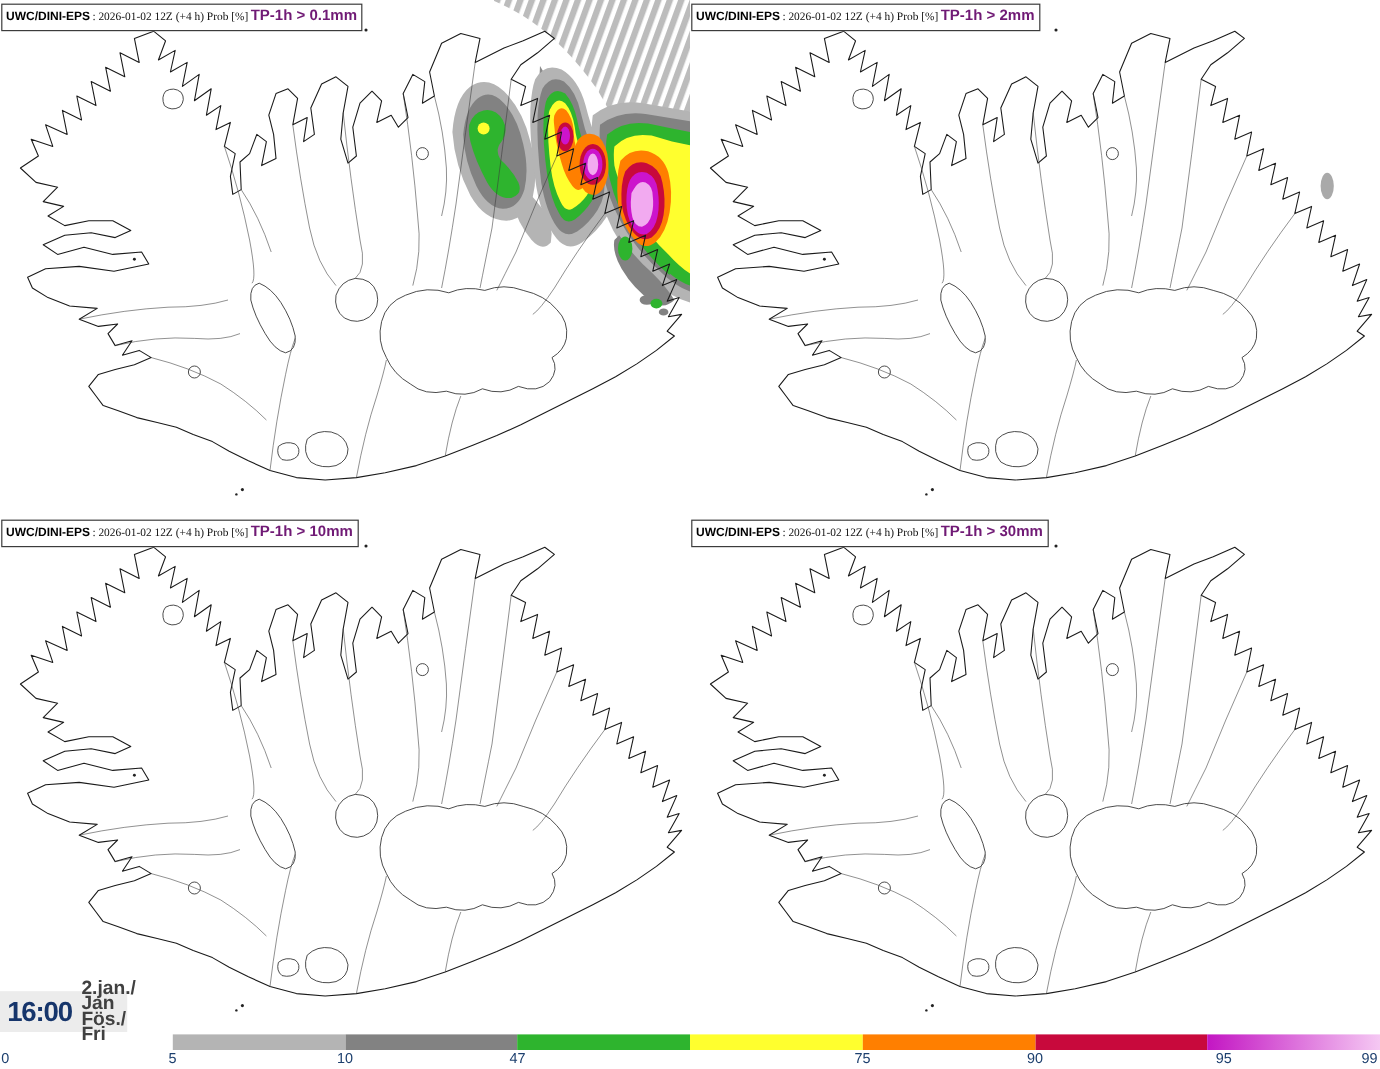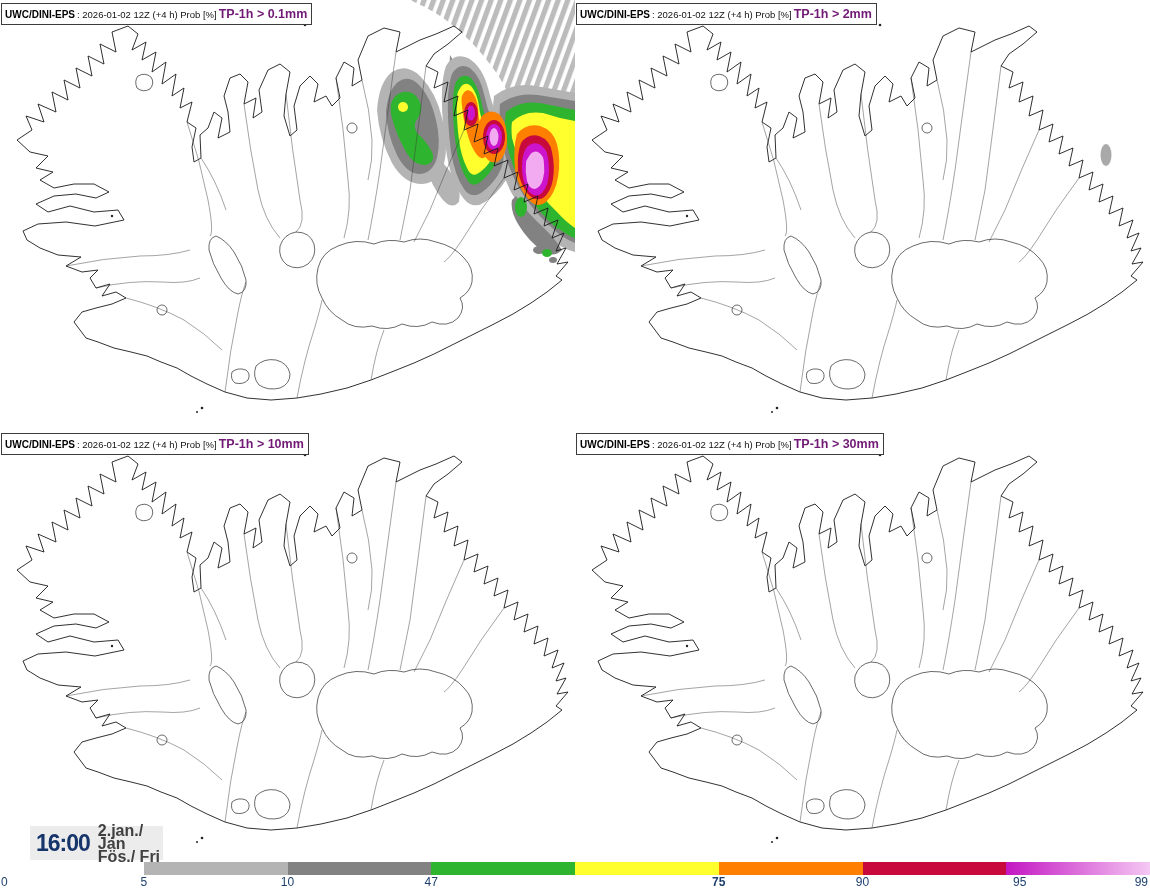--- a/index.html
+++ b/index.html
@@ -5,24 +5,24 @@
   html,body{margin:0;padding:0;background:#fff;}
   body{width:1150px;height:891px;position:relative;overflow:hidden;
        font-family:"Liberation Sans",sans-serif;}
   .grid{display:grid;grid-template-columns:575px 575px;grid-template-rows:430px 430px;
         width:1150px;height:860px;}
   .panel{position:relative;width:575px;height:430px;overflow:hidden;}
   .panel svg.map{position:absolute;left:0;top:0;}
   .title-box{position:absolute;top:3px;left:1px;background:#fff;border:1px solid #3c3c3c;
              padding:1px 4px 2px 3px;white-space:nowrap;line-height:15px;z-index:3;}
   .t-model{font-weight:bold;font-size:10px;color:#000;}
-  .t-meta{font-size:9.5px;color:#111;margin:0 2px;}
+  .t-meta{font-size:9.5px;color:#111;margin:0 2px;font-family:Liberation Serif, serif;}
   .t-thresh{font-weight:bold;font-size:12.5px;color:#701a75;}
-  .clock{position:absolute;left:0;top:826px;width:133px;height:34px;background:#ececec;
-         display:flex;align-items:center;gap:8px;padding-left:6px;box-sizing:border-box;z-index:6;margin-left:30px;}
+  .clock{position:absolute;left:0;top:826px;width:106px;height:34px;background:#ececec;
+         display:flex;align-items:center;gap:8px;padding-left:6px;box-sizing:border-box;z-index:6;}
   .clock-time{font-size:23px;font-weight:bold;color:#16356b;letter-spacing:-1px;}
   .clock-dates{font-size:16px;font-weight:bold;color:#404040;line-height:13px;}
   .cbar{position:absolute;left:143.75px;top:862px;width:1006.25px;height:13px;display:flex;z-index:5;}
   .cb-seg{height:100%;flex:1;}
   .cb-labels{position:absolute;left:0;top:875px;width:1150px;height:16px;font-size:12px;z-index:5;}
   .cb-label{position:absolute;top:0;transform:translateX(-50%);}
   
   .coast{fill:none;stroke:#1a1a1a;stroke-width:0.9;stroke-linejoin:round;}
   .glacier{fill:none;stroke:#2a2a2a;stroke-width:0.7;stroke-linejoin:round;}
   .inner{fill:none;stroke:#3a3a3a;stroke-width:0.55;opacity:0.85;}
@@ -197,17 +197,17 @@
     <div class="cb-seg" style="background: rgb(255, 127, 0);"></div>
     <div class="cb-seg" style="background: rgb(200, 9, 60);"></div>
     <div class="cb-seg" style="background: linear-gradient(90deg, rgb(195, 22, 195), rgb(245, 200, 243));"></div>
   </div>
 <div class="cb-labels" style="color: rgb(28, 63, 110);">
     <span class="cb-label" style="left: 1px; transform: none;">0</span>
     <span class="cb-label" style="left: 143.75px;">5</span>
     <span class="cb-label" style="left: 287.5px;">10</span>
     <span class="cb-label" style="left: 431.25px;">47</span>
     <span class="cb-label" style="left: 575px; margin-top: 28px;">50</span>
-    <span class="cb-label" style="left: 718.75px; font-weight: bold;">75</span>
+    <span class="cb-label" style="left: 718.75px;">75</span>
     <span class="cb-label" style="left: 862.5px;">90</span>
     <span class="cb-label" style="left: 1006.25px; padding-left: 27px;">95</span>
     <span class="cb-label" style="left: 1148px; transform: translateX(-100%);">99</span>
   </div>
 
 </body></html>

